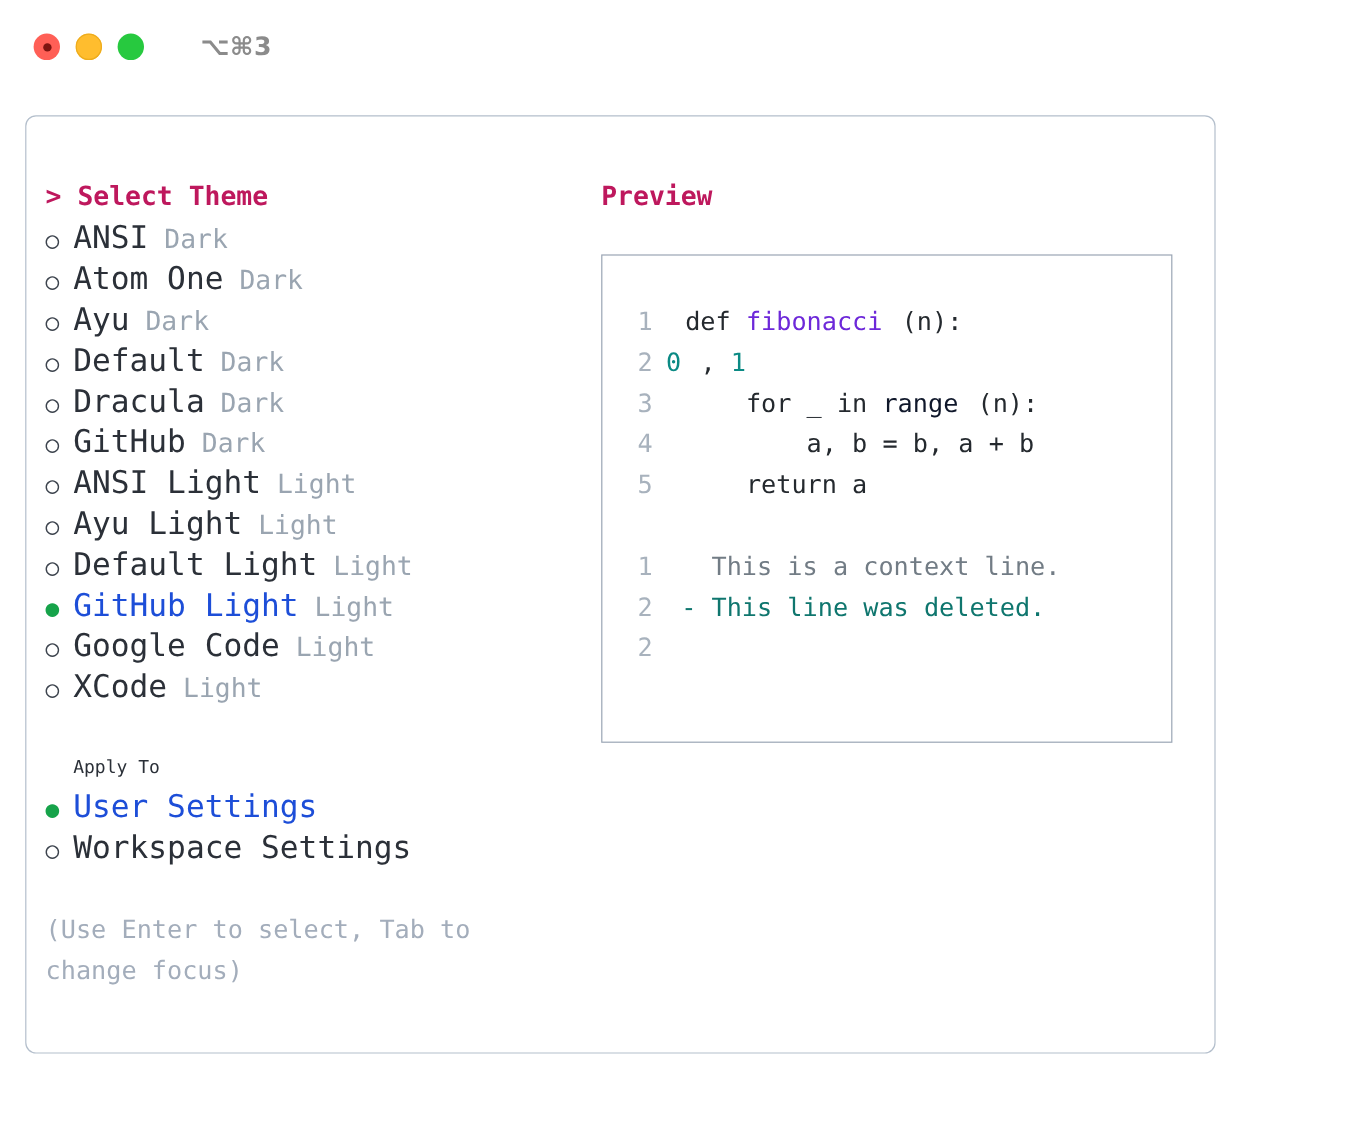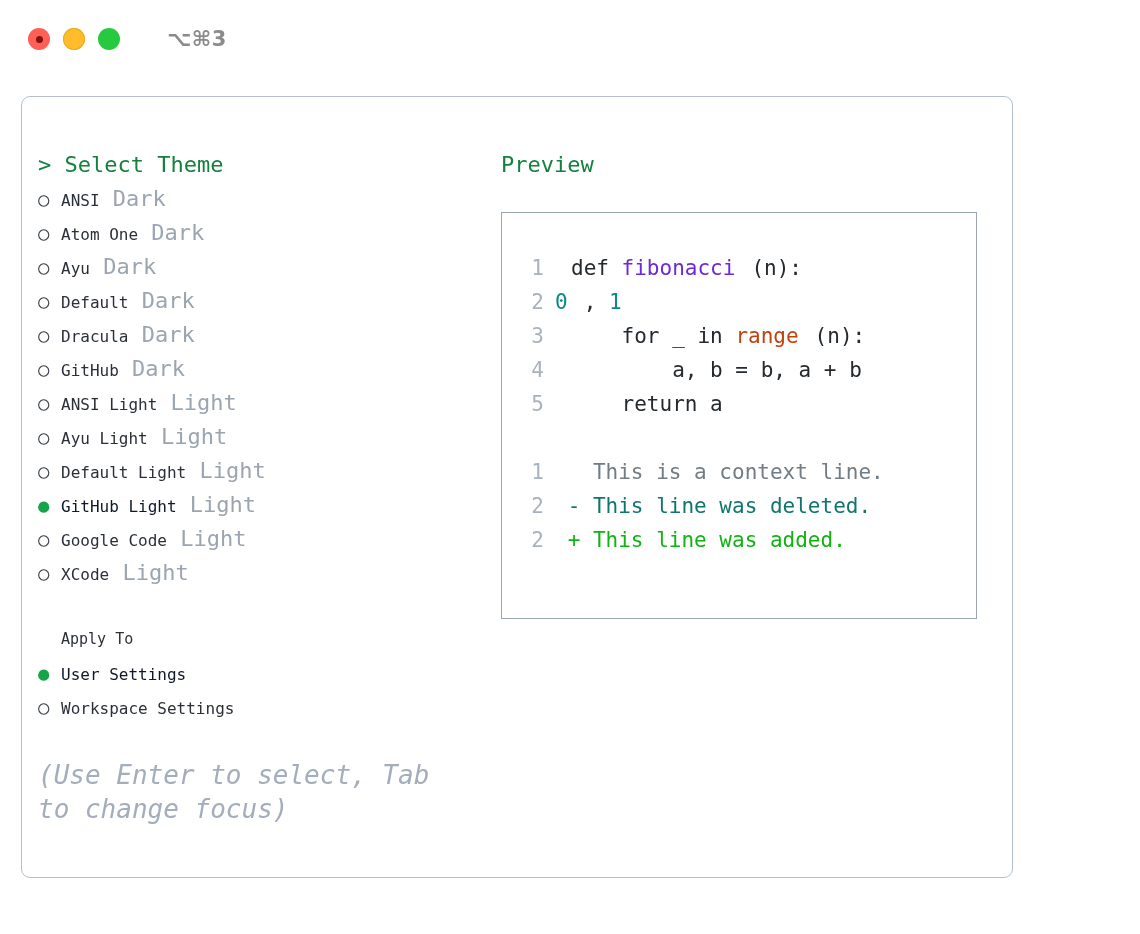--- a/index.html
+++ b/index.html
@@ -93,22 +93,22 @@
   
   .left-col {
     position: absolute;
     left: 16px;
     top: 51px;
     width: 460px;
   }
 
   .panel-heading {
     font-size: 22px;
-    font-weight: 400;
-    color: #15803d;
+    font-weight: 700;
+    color: #be185d;
     line-height: 34px;
     white-space: pre;
   }
 
   .opt-list { margin: 0; padding: 0; }
 
   .opt {
     display: flex;
     align-items: baseline;
     line-height: 34px;
@@ -119,46 +119,45 @@
   .marker {
     display: inline-block;
     width: 23px;
     flex: 0 0 23px;
     font-size: 19px;
     color: #3c434d;
   }
   .marker.sel { color: #16a34a; }
   .opt-name {
     color: #2b3038;
-    font-size: 16px;
-  }
-  .opt.selected .opt-name { color: #0f172a; }
+    font-size: 26px;
+  }
+  .opt.selected .opt-name { color: #1d4ed8; }
   .opt-variant {
     color: #9aa5b1;
     font-size: 22px;
   }
 
   .section-label {
     padding-left: 23px;
     font-size: 15px;
     color: #2b3038;
     line-height: 34px;
     height: 34px;
     white-space: pre;
   }
   .gap-before-apply { height: 32px; }
   .gap-before-hint  { height: 34px; }
 
   .hint {
     color: #a3adbb;
-    font-size: 26px;
+    font-size: 21px;
     line-height: 34px;
     width: 404px;
     white-space: pre-wrap;
-    font-style: italic;
   }
 
   
   .right-col {
     position: absolute;
     left: 479px;
     top: 51px;
     width: 500px;
   }
   .preview-box {
@@ -183,21 +182,21 @@
   .lineno {
     display: inline-block;
     width: 26px;
     flex: 0 0 26px;
     text-align: right;
     color: #a8b2bd;
     margin-right: 11px;
   }
   .tok-plain  { color: #24292e; margin-left: 16px; }
   .tok-fn     { color: #6d28d9; }
-  .tok-call   { color: #c2410c; text-align: center; }
+  .tok-call   { color: #0f172a; text-align: center; }
   .tok-num    { color: #0b8a84; }
   .tok-ctx    { color: #727c85; text-align: center; }
   .tok-del    { color: #0f766e; }
   .tok-add    { color: #11b211; }
   .code-gap { height: 34px; }
 </style>
 </head>
 <body>
 
 <div class="window">
@@ -253,20 +252,20 @@
         <div class="preview-box">
           <div class="code" id="code-block">
               <div class="code-line"><span class="lineno">1</span><span class="tok-plain">def </span><span class="tok-fn">fibonacci</span><span class="tok-plain">(n):</span></div>
               <div class="code-line"><span class="lineno">2</span><span class="tok-num">0</span><span class="tok-plain">, </span><span class="tok-num">1</span></div>
               <div class="code-line"><span class="lineno">3</span><span class="tok-plain">    for _ in </span><span class="tok-call">range</span><span class="tok-plain">(n):</span></div>
               <div class="code-line"><span class="lineno">4</span><span class="tok-plain">        a, b = b, a + b</span></div>
               <div class="code-line"><span class="lineno">5</span><span class="tok-plain">    return a</span></div>
               <div class="code-gap"></div>
               <div class="code-line"><span class="lineno">1</span><span class="tok-ctx">   This is a context line.</span></div>
               <div class="code-line"><span class="lineno">2</span><span class="tok-del"> - This line was deleted.</span></div>
-              <div class="code-line"><span class="lineno">2</span><span class="tok-add"> + This line was added.</span></div>
+              <div class="code-line"><span class="lineno">2</span></div>
             </div>
         </div>
       </div>
 
     </div>
   </div>
 </div>
 
 </body></html>

